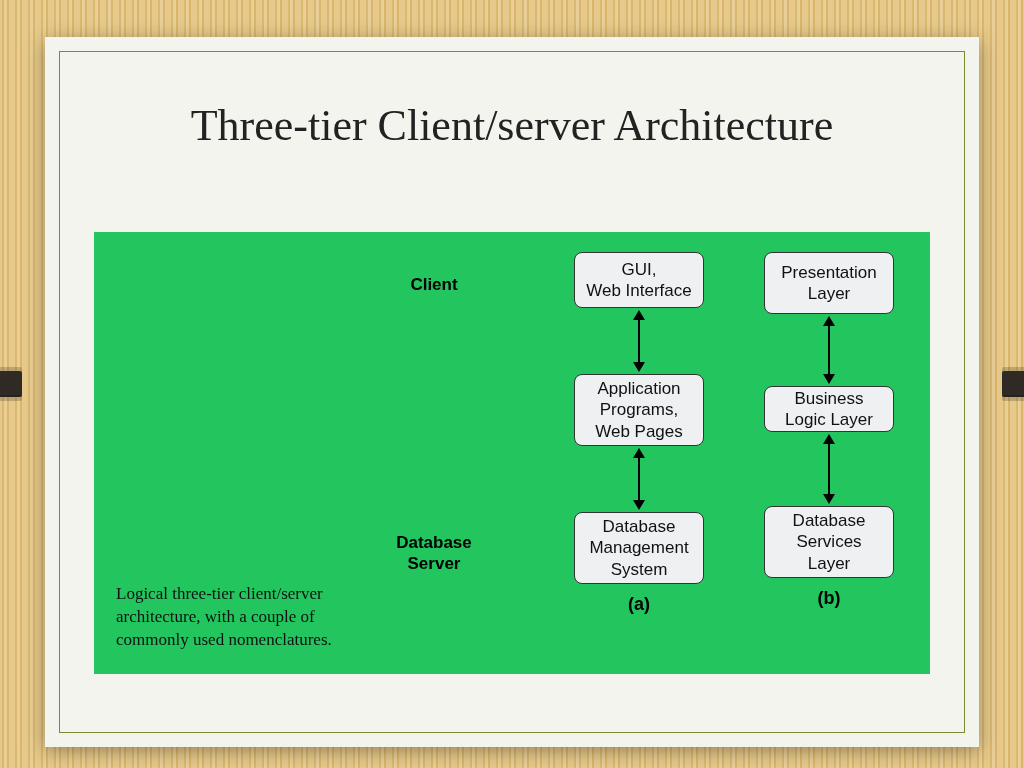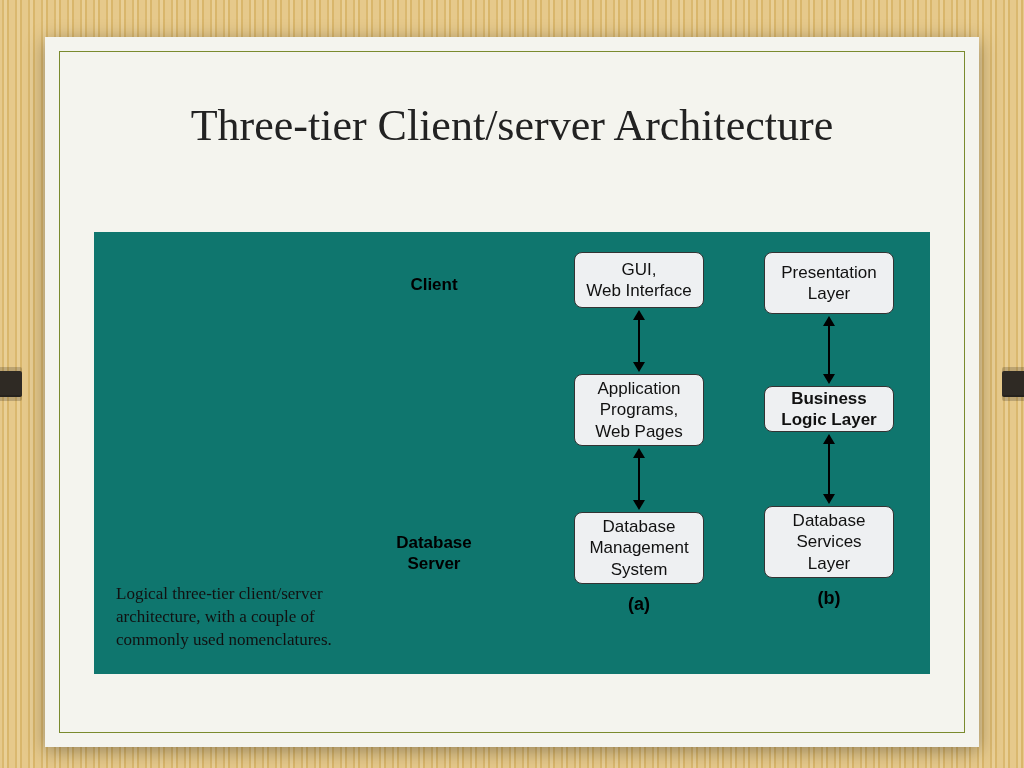--- a/index.html
+++ b/index.html
@@ -75,21 +75,21 @@
   }
   .clip::before { top: 3px; border-radius: 2px 2px 0 0; }
   .clip::after  { bottom: 3px; border-radius: 0 0 2px 2px; }
 
   .figure {
     position: absolute;
     left: 34px;
     right: 34px;
     top: 180px;
     bottom: 58px;
-    background: #0f766e;
+    background: #22c55e;
   }
 
   .caption {
     position: absolute;
     left: 22px;
     bottom: 22px;
     width: 270px;
     font-size: 17px;
     color: #111;
     line-height: 1.35;
@@ -160,21 +160,21 @@
   .arrow::after  { bottom: -2px; border-top: 10px solid #000; }
 
   .col-a .n1 { height: 56px; }
   .col-a .a1 { height: 58px; }
   .col-a .n2 { height: 72px; }
   .col-a .a2 { height: 58px; }
   .col-a .n3 { height: 72px; }
 
   .col-b .n1 { height: 62px; }
   .col-b .a1 { height: 64px; }
-  .col-b .n2 { height: 40px; font-weight: bold; }
+  .col-b .n2 { height: 40px; }
   .col-b .a2 { height: 66px; }
   .col-b .n3 { height: 72px; }
 </style>
 </head>
 <body>
 
 <div class="bg">
 
   <div class="clip left">
       <div class="bar"></div>

